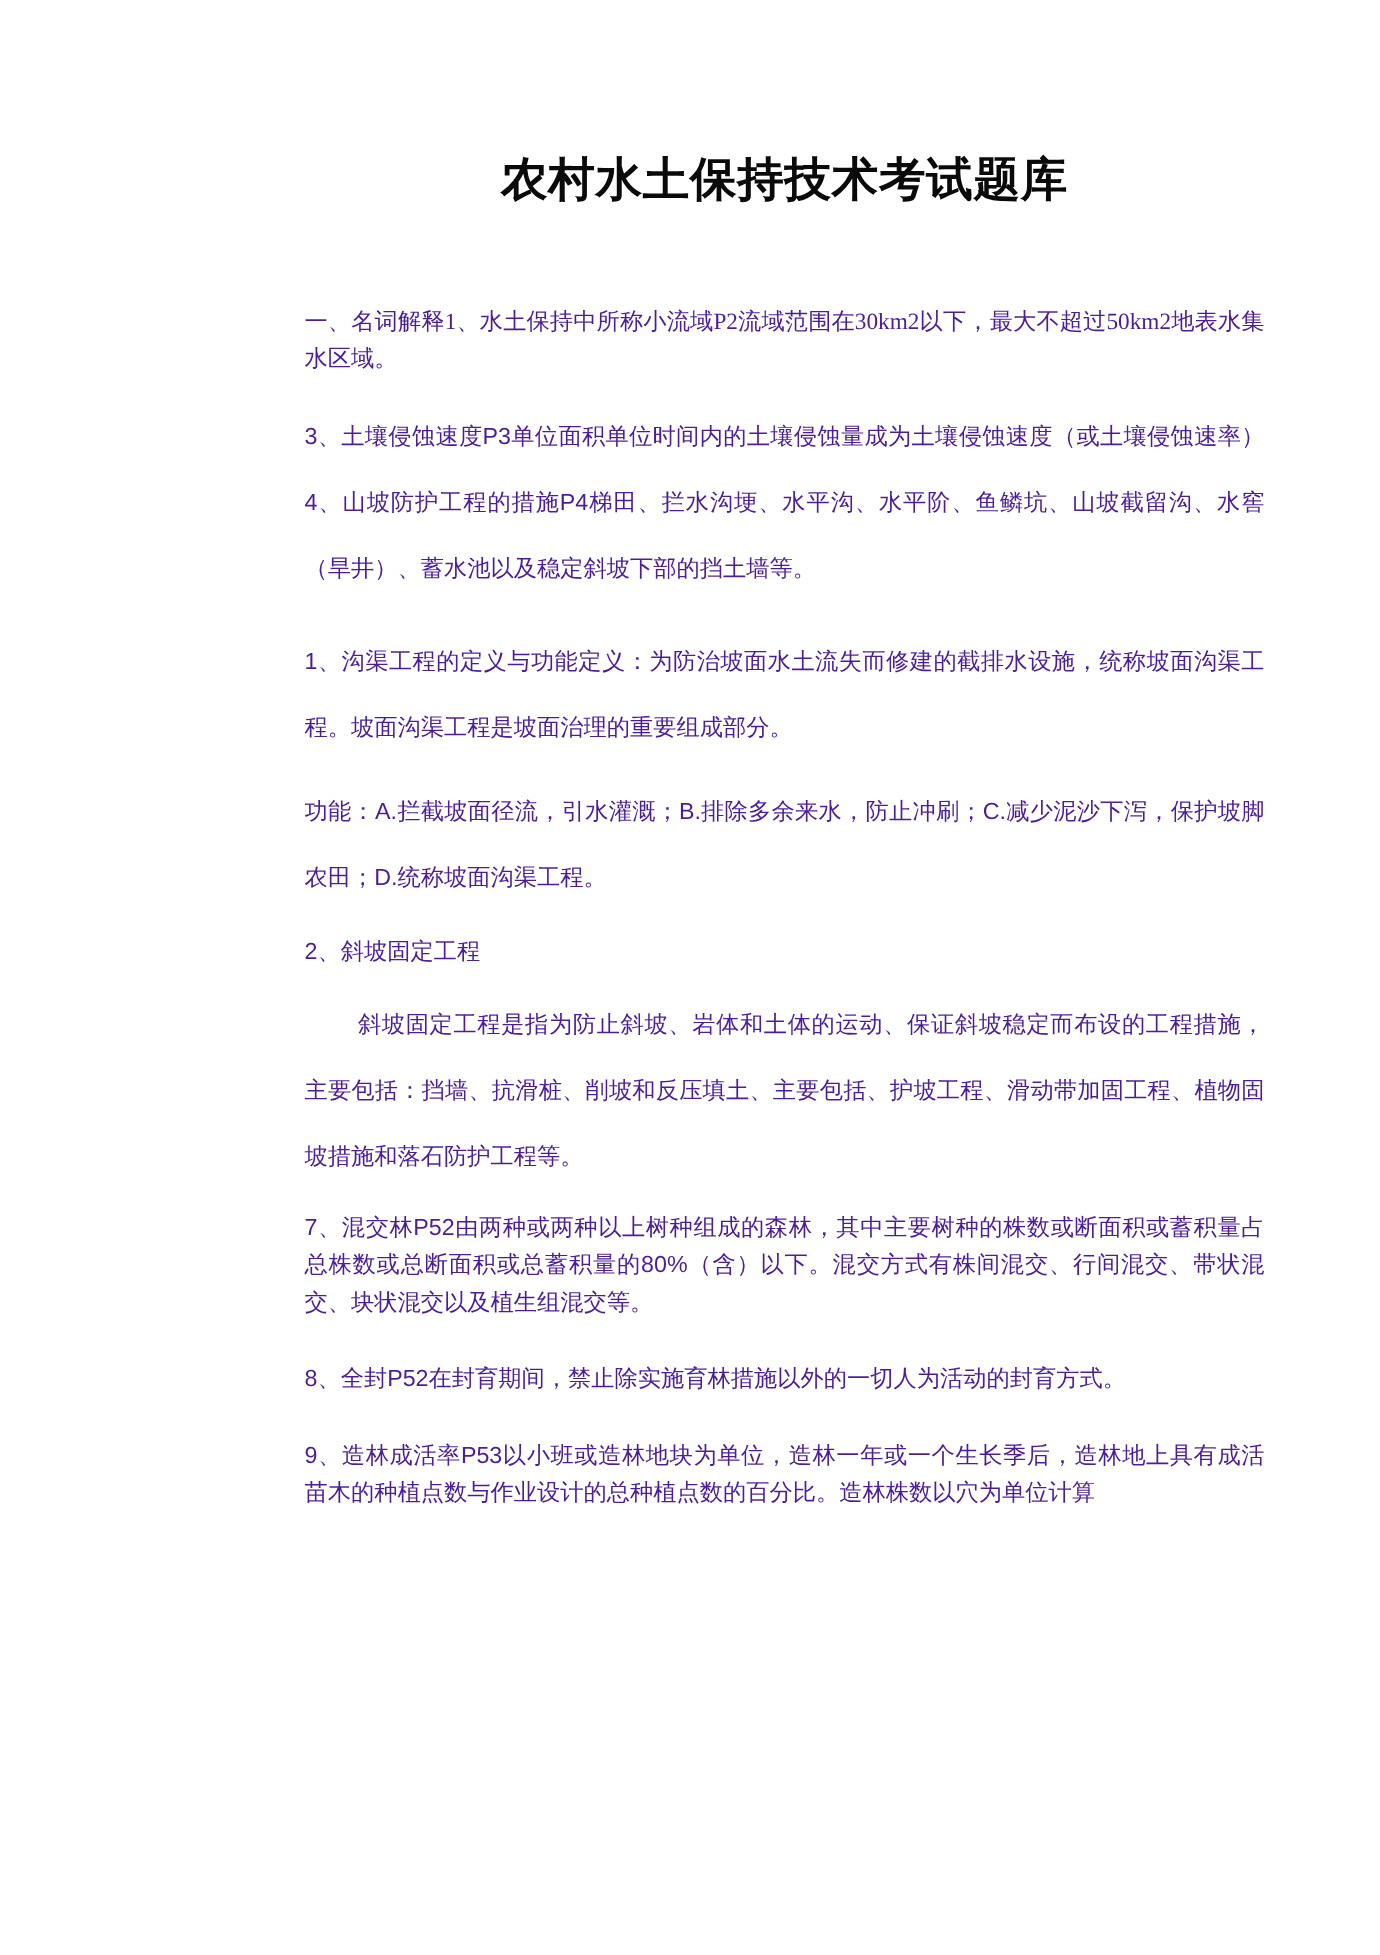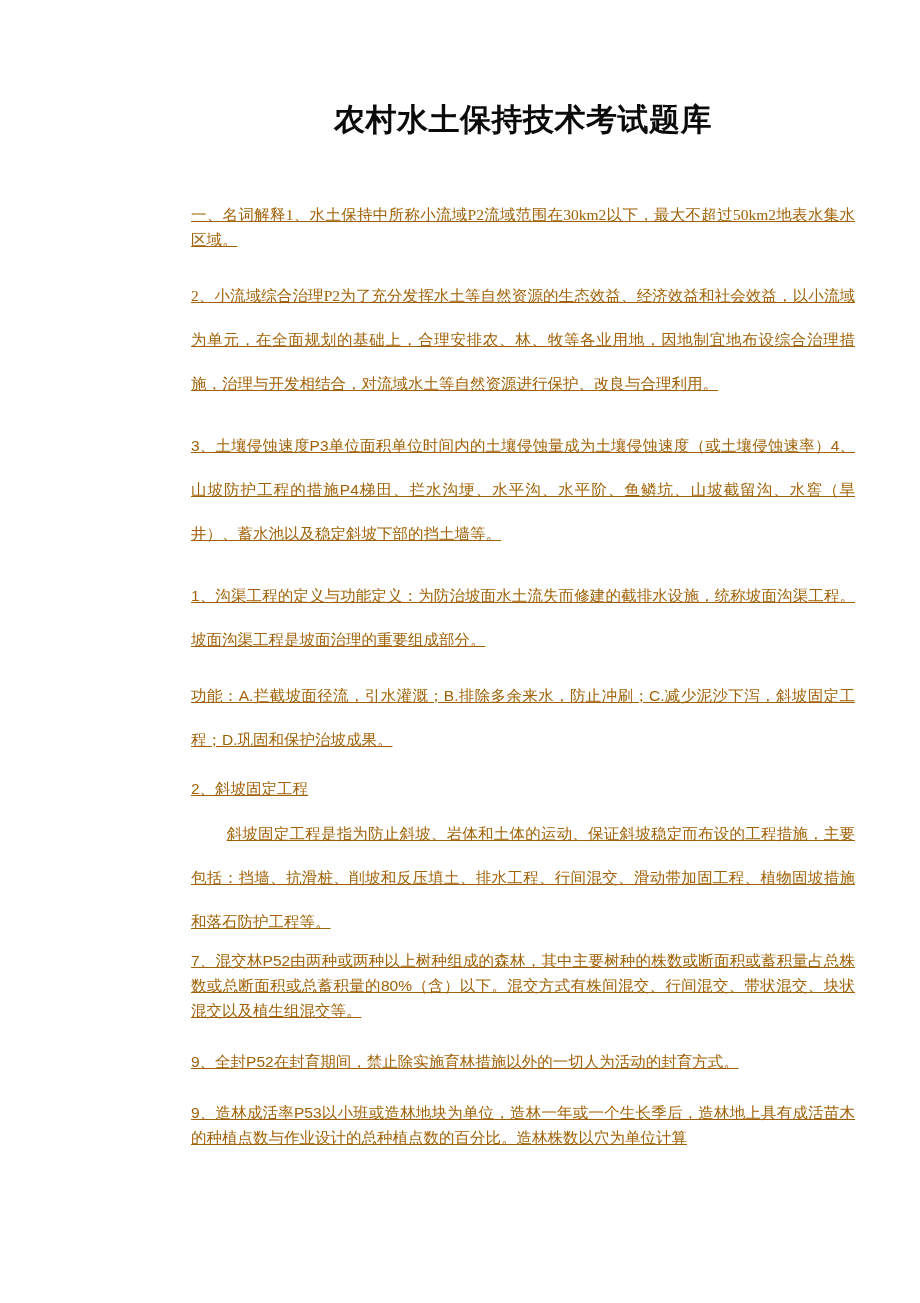--- a/index.html
+++ b/index.html
@@ -38,26 +38,25 @@
     letter-spacing: 0.5px;
     text-align: center;
     color: #0a0a0a;
     margin: 0;
     padding-top: 100px;
     white-space: nowrap;
   }
 
   
   .para {
-    margin: 0;
+    margin: 12px;
     text-align: justify;
     text-justify: inter-ideograph;
-    color: #a16207;
+    color: #4c1d95;
     word-break: break-all;
-    text-decoration: underline;
   }
 
   
   .serif {
     font-family: "Liberation Serif", "DejaVu Serif", serif;
     font-size: 15.5px;
   }
   
   .sans {
     font-family: "Liberation Sans", "DejaVu Sans", sans-serif;
@@ -83,32 +82,31 @@
 </head>
 <body>
 
 <div class="page">
   <div class="content">
 
     <h1 class="doc-title">农村水土保持技术考试题库</h1>
 
     <p class="para serif lh-tight sp-1">一、名词解释1、水土保持中所称小流域P2流域范围在30km2以下，最大不超过50km2地表水集水区域。</p>
 
-    <p class="para serif lh-loose sp-2">2、小流域综合治理P2为了充分发挥水土等自然资源的生态效益、经济效益和社会效益，以小流域为单元，在全面规划的基础上，合理安排农、林、牧等各业用地，因地制宜地布设综合治理措施，治理与开发相结合，对流域水土等自然资源进行保护、改良与合理利用。</p>
 
     <p class="para sans lh-loose sp-3">3、土壤侵蚀速度P3单位面积单位时间内的土壤侵蚀量成为土壤侵蚀速度（或土壤侵蚀速率）4、山坡防护工程的措施P4梯田、拦水沟埂、水平沟、水平阶、鱼鳞坑、山坡截留沟、水窖（旱井）、蓄水池以及稳定斜坡下部的挡土墙等。</p>
 
     <p class="para sans lh-loose sp-3">1、沟渠工程的定义与功能定义：为防治坡面水土流失而修建的截排水设施，统称坡面沟渠工程。坡面沟渠工程是坡面治理的重要组成部分。</p>
 
-    <p class="para sans lh-loose sp-4">功能：A.拦截坡面径流，引水灌溉；B.排除多余来水，防止冲刷；C.减少泥沙下泻，斜坡固定工程；D.巩固和保护治坡成果。</p>
+    <p class="para sans lh-loose sp-4">功能：A.拦截坡面径流，引水灌溉；B.排除多余来水，防止冲刷；C.减少泥沙下泻，保护坡脚农田；D.统称坡面沟渠工程。</p>
 
     <p class="para sans lh-normal sp-4">2、斜坡固定工程</p>
 
-    <p class="para sans lh-loose indent-2 sp-5">斜坡固定工程是指为防止斜坡、岩体和土体的运动、保证斜坡稳定而布设的工程措施，主要包括：挡墙、抗滑桩、削坡和反压填土、排水工程、行间混交、滑动带加固工程、植物固坡措施和落石防护工程等。</p>
+    <p class="para sans lh-loose indent-2 sp-5">斜坡固定工程是指为防止斜坡、岩体和土体的运动、保证斜坡稳定而布设的工程措施，主要包括：挡墙、抗滑桩、削坡和反压填土、主要包括、护坡工程、滑动带加固工程、植物固坡措施和落石防护工程等。</p>
 
     <p class="para sans lh-tight sp-6">7、混交林P52由两种或两种以上树种组成的森林，其中主要树种的株数或断面积或蓄积量占总株数或总断面积或总蓄积量的80%（含）以下。混交方式有株间混交、行间混交、带状混交、块状混交以及植生组混交等。</p>
 
-    <p class="para sans lh-tight sp-7">9、全封P52在封育期间，禁止除实施育林措施以外的一切人为活动的封育方式。</p>
+    <p class="para sans lh-tight sp-7">8、全封P52在封育期间，禁止除实施育林措施以外的一切人为活动的封育方式。</p>
 
     <p class="para sans lh-tight sp-7">9、造林成活率P53以小班或造林地块为单位，造林一年或一个生长季后，造林地上具有成活苗木的种植点数与作业设计的总种植点数的百分比。造林株数以穴为单位计算</p>
 
   </div>
 </div>
 
 </body></html>

